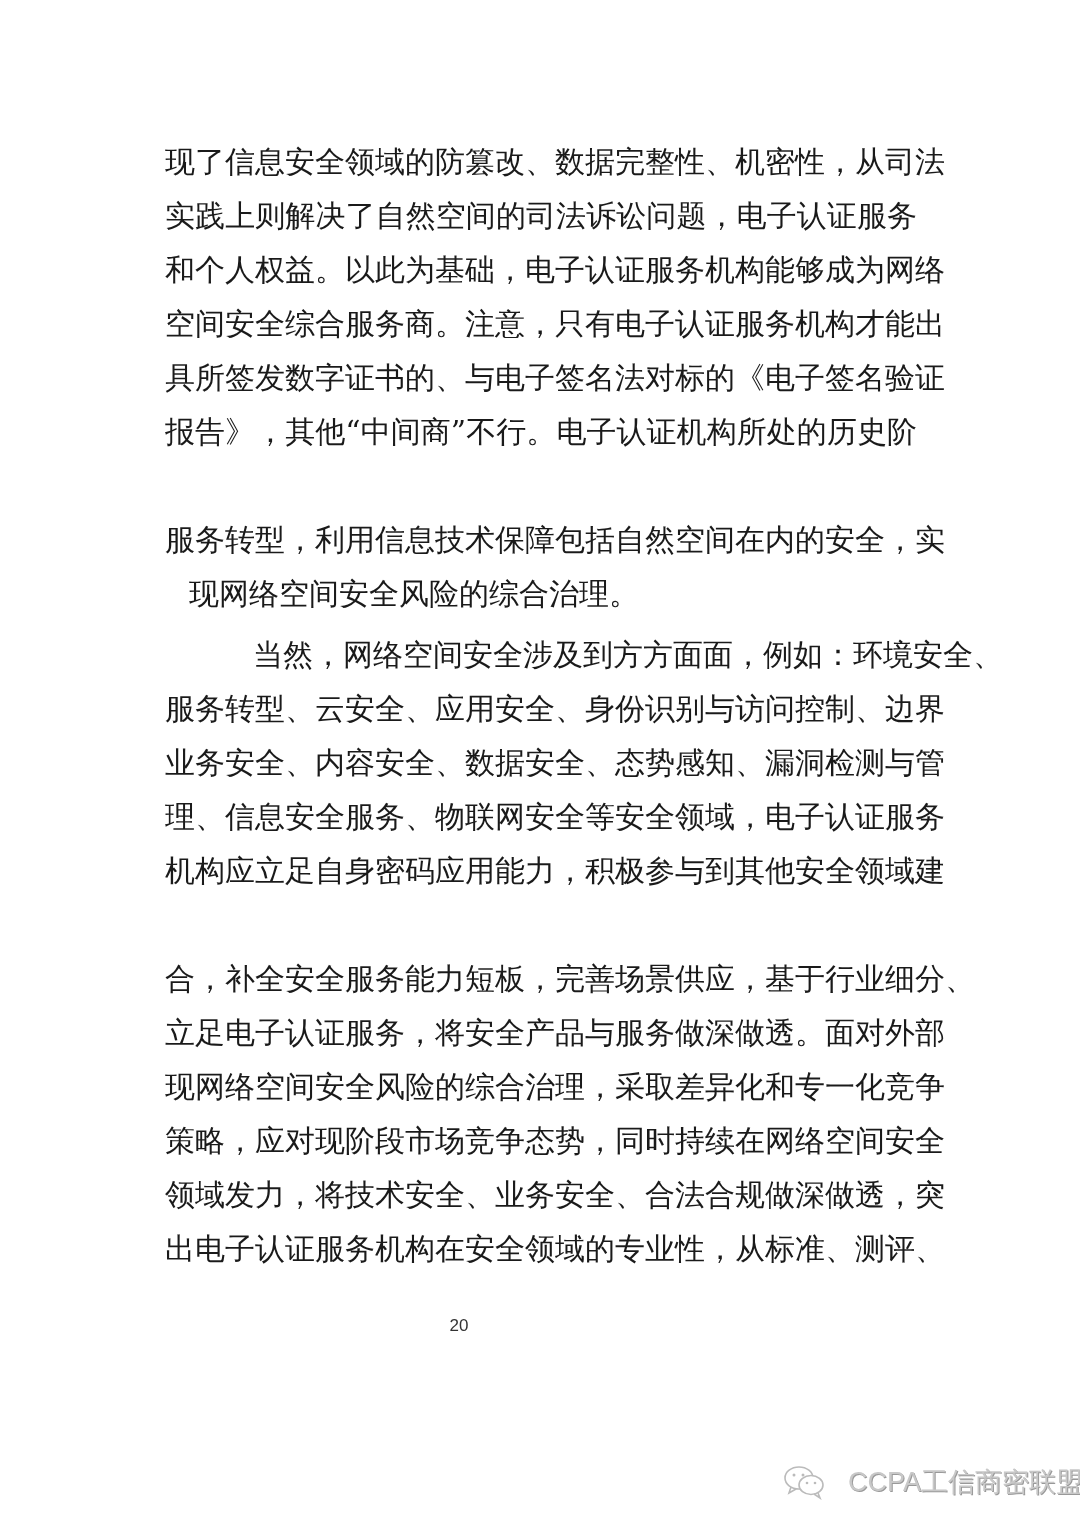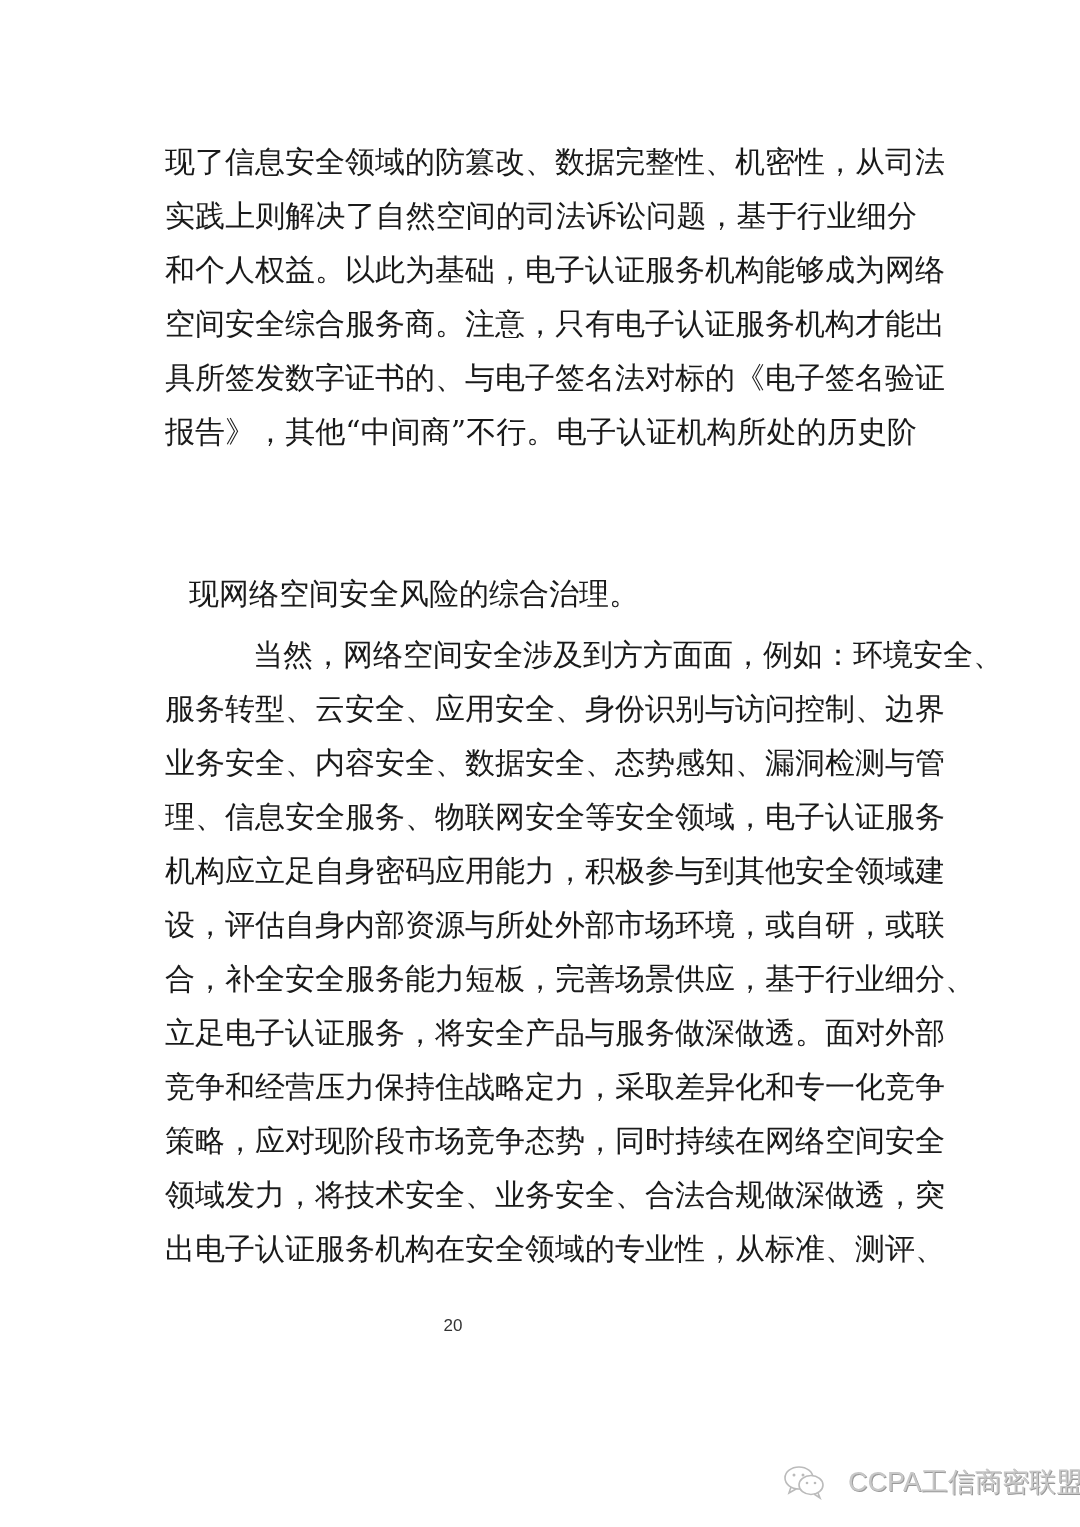--- a/index.html
+++ b/index.html
@@ -16,21 +16,21 @@
     color: #1a1a1a;
     white-space: nowrap;
     text-align: justify;
     text-align-last: justify;
     letter-spacing: 0;
   }
   .line.last { text-align-last: left; margin-left: 24px; }
   .line.indent { left: 209px; width: 708px; margin-left: 44px; }
   .page-number {
     position: absolute;
-    left: 5px; width: 896px;
+    left: 11px; width: 896px;
     top: 1316px;
     text-align: center;
     font-family: "Liberation Sans", sans-serif;
     font-size: 17px;
     color: #333;
   }
   .watermark {
     position: absolute;
     left: 782px; top: 1462px;
     height: 40px;
@@ -41,36 +41,36 @@
     text-shadow: 1px 1px 0 #999, -0px -0px 0 #fff;
     justify-content: space-between;
   }
   .wm-icon { width: 46px; height: 36px; }
 </style>
 </head>
 <body>
 
 <div class="page">
   <div class="line" style="top:135px">现了信息安全领域的防篡改、数据完整性、机密性，从司法</div>
-  <div class="line" style="top:189px">实践上则解决了自然空间的司法诉讼问题，基于行业细分</div>
+  <div class="line" style="top:189px">实践上则解决了自然空间的司法诉讼问题，电子认证服务</div>
   <div class="line" style="top:243px">和个人权益。以此为基础，电子认证服务机构能够成为网络</div>
   <div class="line" style="top:351px">具所签发数字证书的、与电子签名法对标的《电子签名验证</div>
   <div class="line" style="top:297px">空间安全综合服务商。注意，只有电子认证服务机构才能出</div>
   <div class="line" style="top:405px">报告》，其他“中间商”不行。电子认证机构所处的历史阶</div>
+  <div class="line" style="top:513px">服务转型，利用信息技术保障包括自然空间在内的安全，实</div>
   <div class="line last" style="top:567px">现网络空间安全风险的综合治理。</div>
 
   <div class="line indent" style="top:628px">当然，网络空间安全涉及到方方面面，例如：环境安全、</div>
   <div class="line" style="top:682px">服务转型、云安全、应用安全、身份识别与访问控制、边界</div>
   <div class="line" style="top:736px">业务安全、内容安全、数据安全、态势感知、漏洞检测与管</div>
   <div class="line" style="top:790px">理、信息安全服务、物联网安全等安全领域，电子认证服务</div>
   <div class="line" style="top:844px">机构应立足自身密码应用能力，积极参与到其他安全领域建</div>
-  <div class="line" style="top:898px">设，评估自身内部资源与所处外部市场环境，或自研，或联</div>
   <div class="line" style="top:952px">合，补全安全服务能力短板，完善场景供应，基于行业细分、</div>
   <div class="line" style="top:1006px">立足电子认证服务，将安全产品与服务做深做透。面对外部</div>
-  <div class="line" style="top:1060px">竞争和经营压力保持住战略定力，采取差异化和专一化竞争</div>
+  <div class="line" style="top:1060px">现网络空间安全风险的综合治理，采取差异化和专一化竞争</div>
   <div class="line" style="top:1114px">策略，应对现阶段市场竞争态势，同时持续在网络空间安全</div>
   <div class="line" style="top:1168px">领域发力，将技术安全、业务安全、合法合规做深做透，突</div>
   <div class="line" style="top:1222px">出电子认证服务机构在安全领域的专业性，从标准、测评、</div>
 
   <div class="page-number">20</div>
 
   <div class="watermark">
     <svg class="wm-icon" viewBox="0 0 46 36">
       <ellipse cx="17" cy="14" rx="14" ry="11" fill="none" stroke="#bbb" stroke-width="1.6"></ellipse>
       <path d="M9 23 L7 29 L14 25" fill="none" stroke="#bbb" stroke-width="1.6"></path>

